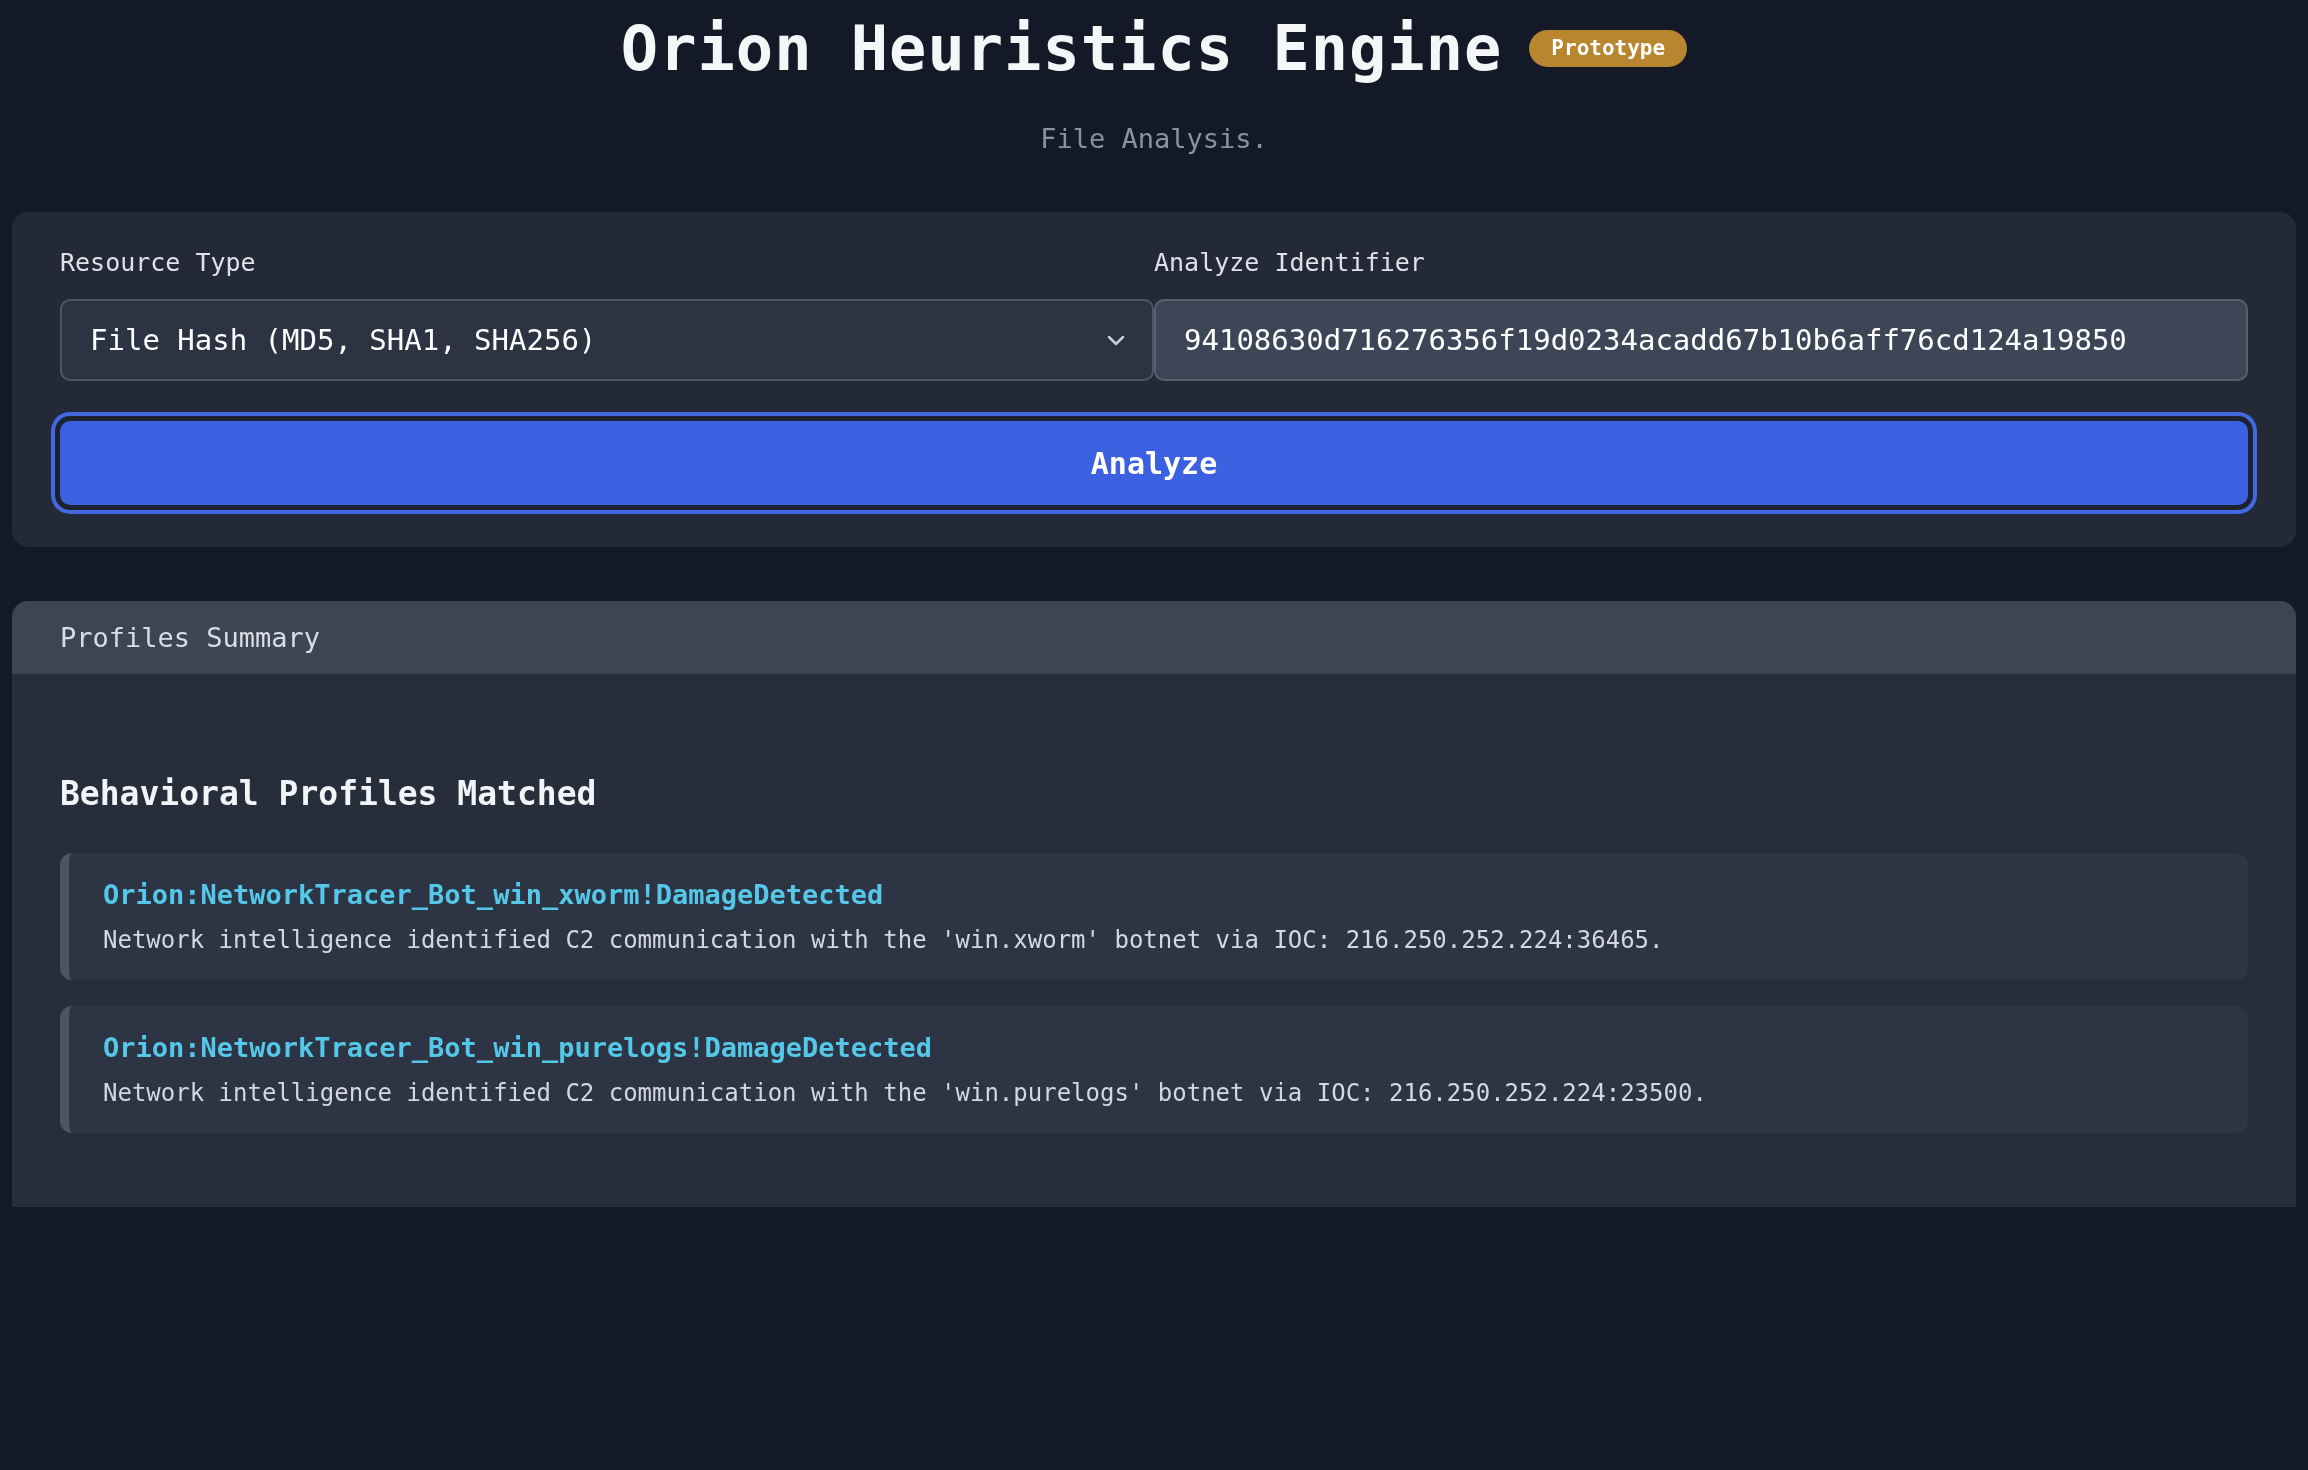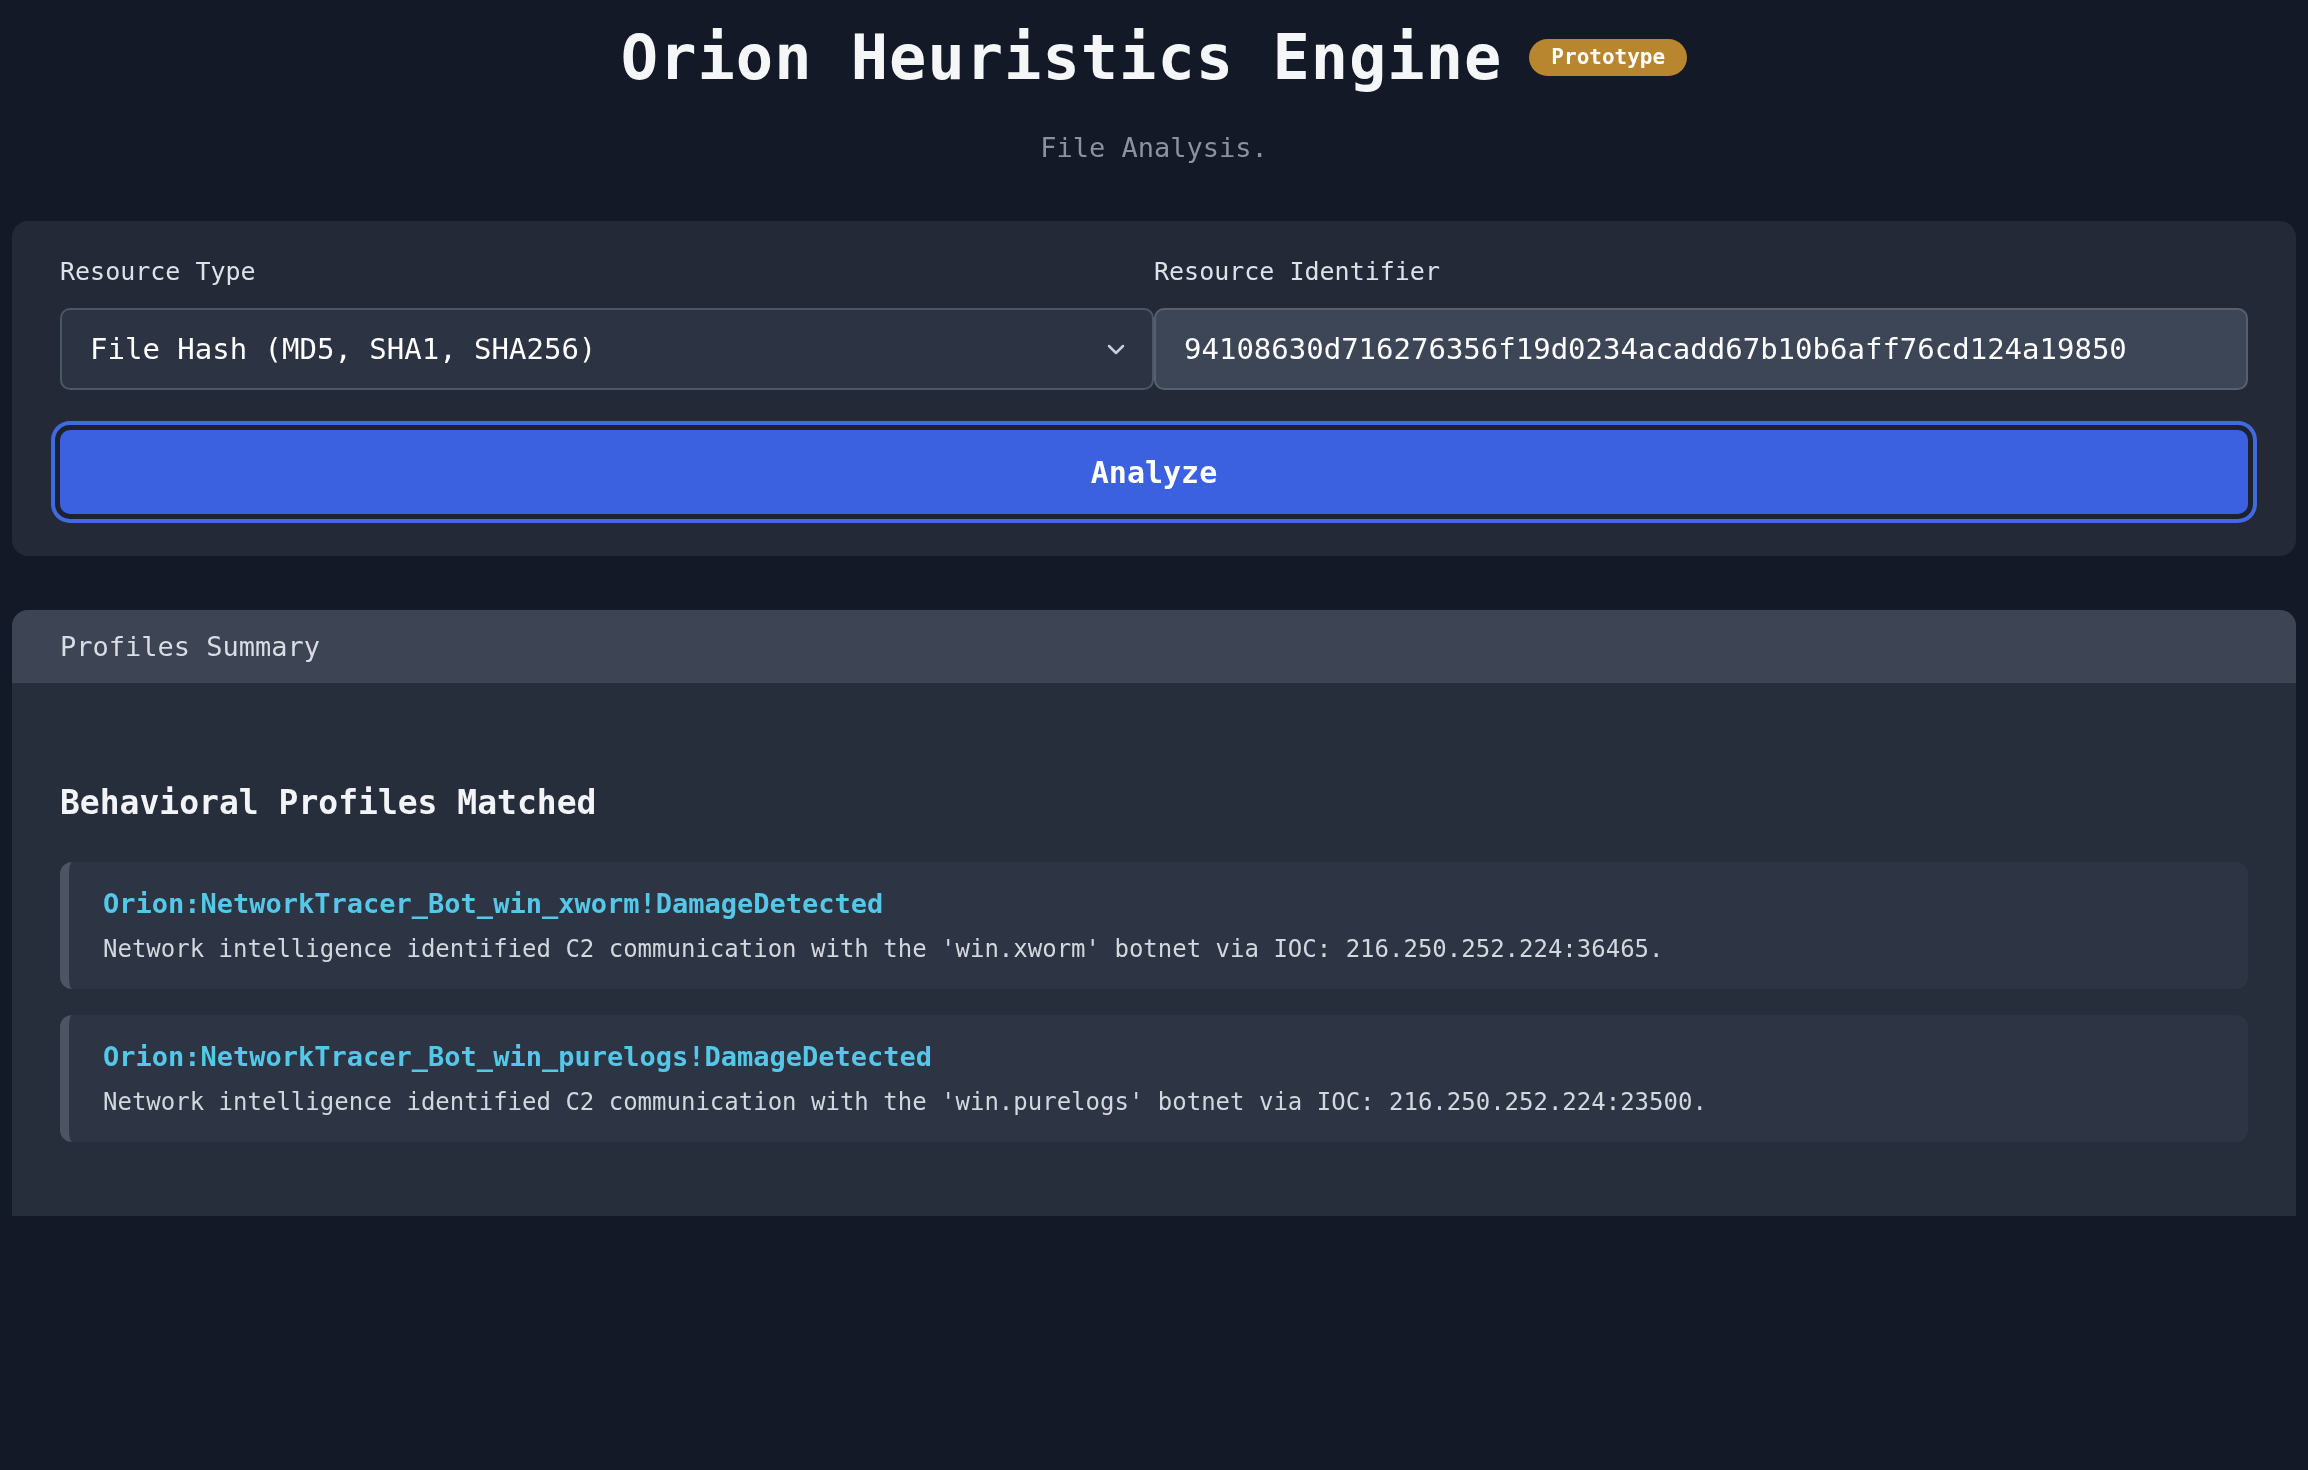--- a/index.html
+++ b/index.html
@@ -5,21 +5,21 @@
   * { margin: 0; padding: 0; box-sizing: border-box; }
   html, body { width: 2308px; height: 1470px; overflow: hidden; }
   body {
     background: #141927;
     font-family: "DejaVu Sans Mono", "Liberation Mono", monospace;
     color: #e7eaef;
   }
 
   
   .header { padding-top: 12px; text-align: center; }
-  .title-row { display: flex; align-items: center; justify-content: center; gap: 27px; margin-top: 9px; }
+  .title-row { display: flex; align-items: center; justify-content: center; gap: 27px; }
   .app-title { font-size: 62px; font-weight: 700; color: #f5f6f8; letter-spacing: 1px; }
   .badge {
     background: #b8862e; color: #ffffff; font-size: 21px; font-weight: 700;
     padding: 8px 22px; border-radius: 999px; line-height: 1;
   }
   .subtitle { margin-top: 38px; font-size: 27px; color: #8a92a2; }
 
   
   .form-card {
     margin: 58px 12px 0 12px;
@@ -102,21 +102,21 @@
           <option>File Hash (MD5, SHA1, SHA256)</option>
         </select>
         <span class="select-chevron">
           <svg width="24" height="24" viewBox="0 0 24 24" fill="none" stroke="currentColor" stroke-width="2.5" stroke-linecap="round" stroke-linejoin="round">
               <polyline points="5 9 12 16 19 9"></polyline>
             </svg>
         </span>
       </div>
     </div>
     <div>
-      <div class="field-label">Resource Identifier</div>
+      <div class="field-label">Analyze Identifier</div>
       <input class="control" type="text" value="94108630d716276356f19d0234acadd67b10b6aff76cd124a19850" style="">
     </div>
   </div>
   <button class="analyze-btn">Analyze</button>
 </div>
 
 <div class="summary-card">
   <div class="summary-header">Profiles Summary</div>
   <div class="summary-body">
 

